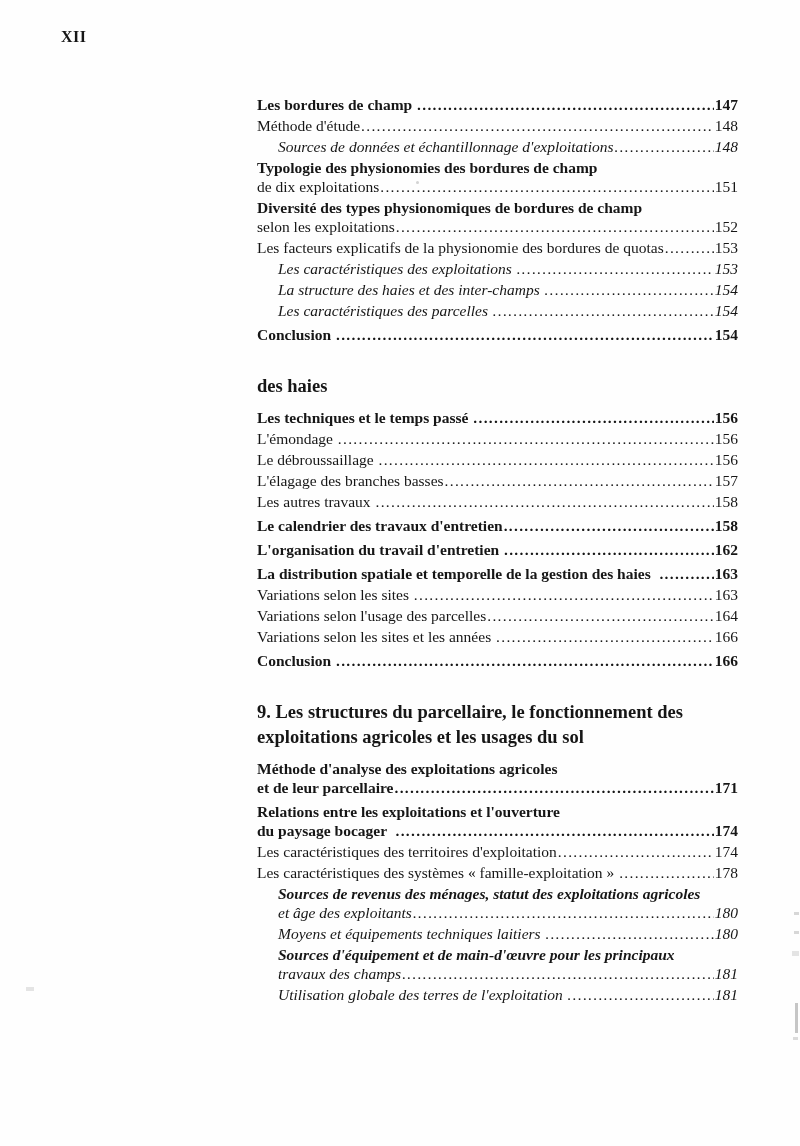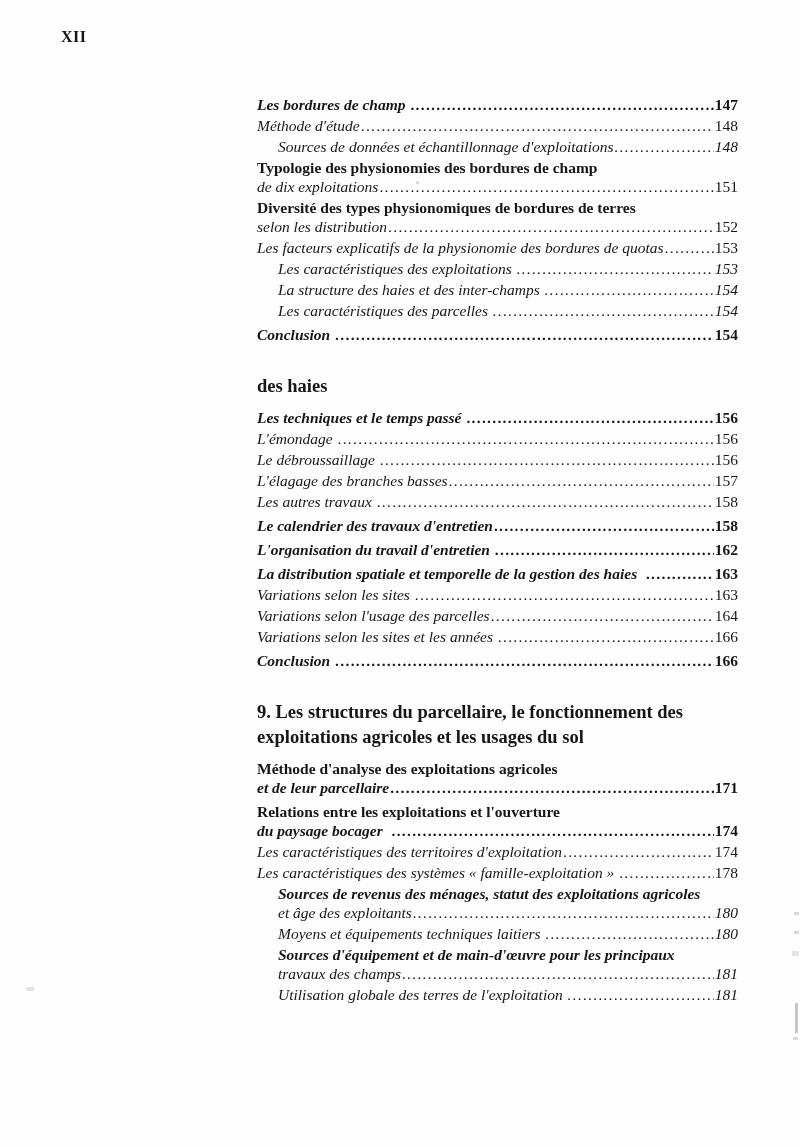--- a/index.html
+++ b/index.html
@@ -22,21 +22,21 @@
     font-weight:700; font-size:18.5px; line-height:25px;
     margin-top:30px; margin-bottom:9px;
   }
   .chapter-heading span { display:block; white-space:pre; }
   .entry { font-size:15.5px; line-height:19px; margin-top:2px; }
   .entry.group { margin-top:5px; }
   .entry.bold { font-weight:700; }
   .entry.sub { font-style:italic; padding-left:21px; }
   .entry .wrapline { white-space:pre;font-weight:bold; }
   .entry .row { display:flex; align-items:baseline; }
-  .entry .label { white-space:pre; flex:0 0 auto;font-style:italic; }
+  .entry .label { white-space:pre; flex:0 0 auto; }
   .entry .dots {
     flex:1 1 0; min-width:0; overflow:hidden; white-space:nowrap;
     margin:0 1px;
   }
   .entry .dots::after {
     content:"...................................................................................................................";
     letter-spacing:1.3px;
   }
   .entry .page { white-space:nowrap; flex:0 0 auto; }
   .artifact { position:absolute; background:#a8a8a8; }
@@ -70,23 +70,23 @@
     </div>
     <div class="entry ">
       <div class="wrapline">Typologie des physionomies des bordures de champ</div>
       <div class="row">
         <span class="label">de dix exploitations</span>
         <span class="dots"></span>
         <span class="page">151</span>
       </div>
     </div>
     <div class="entry ">
-      <div class="wrapline">Diversité des types physionomiques de bordures de terres</div>
-      <div class="row">
-        <span class="label">selon les distribution</span>
+      <div class="wrapline">Diversité des types physionomiques de bordures de champ</div>
+      <div class="row">
+        <span class="label">selon les exploitations</span>
         <span class="dots"></span>
         <span class="page">152</span>
       </div>
     </div>
     <div class="entry ">
       <div class="row">
         <span class="label">Les facteurs explicatifs de la physionomie des bordures de quotas</span>
         <span class="dots"></span>
         <span class="page">153</span>
       </div>

